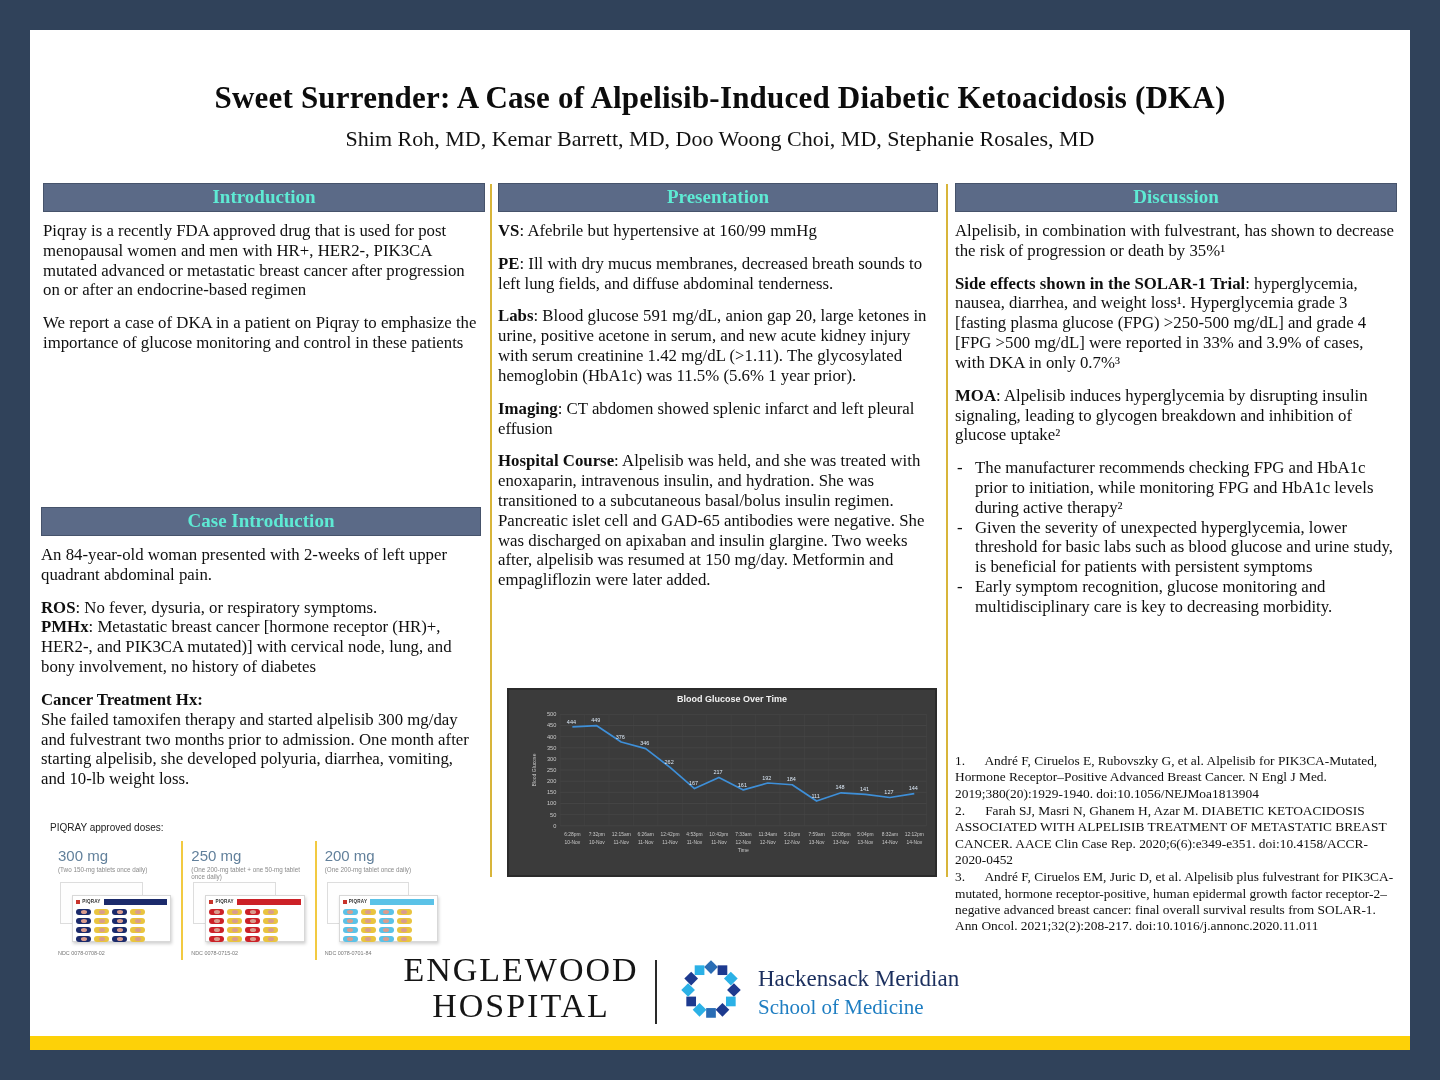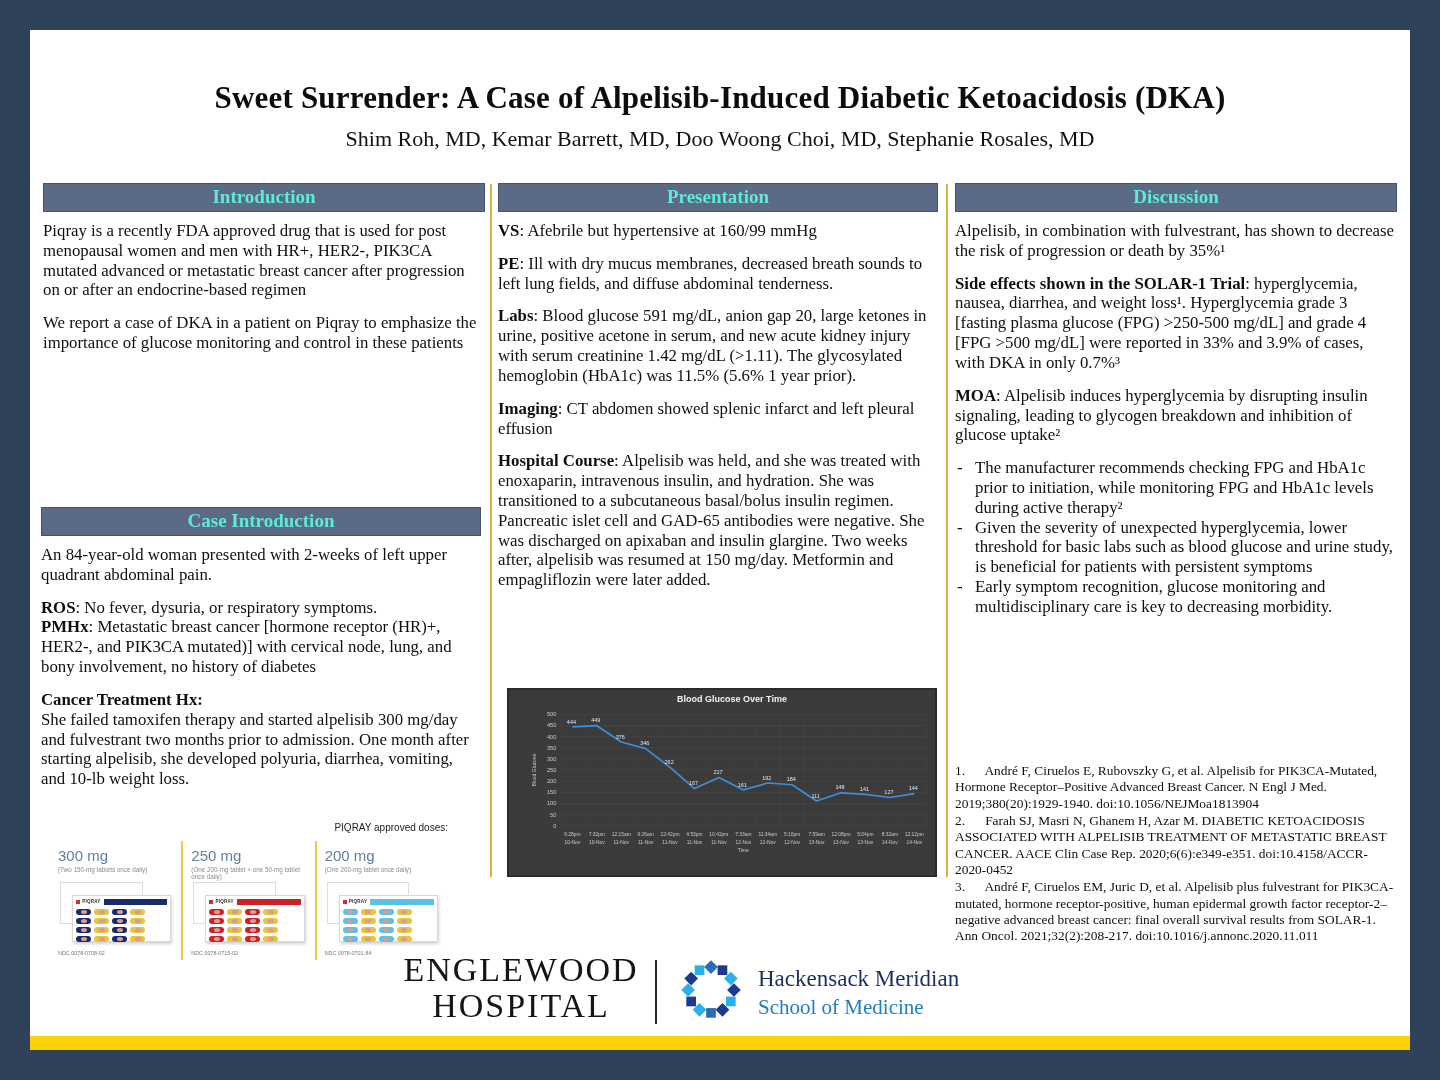--- a/index.html
+++ b/index.html
@@ -24,24 +24,24 @@
   .bullet::before{content:"-";flex:0 0 18px;padding-left:2px;}
   .vsep{position:absolute;width:2px;background:#d8b53a;}
   
   .chart{position:absolute;left:507px;top:688px;width:430px;height:189px;
     background:var(--chart-bg,#3b3b3b);border:2px solid #2b2b2b;box-sizing:border-box;
     font-family:"Liberation Sans", sans-serif;padding-left:20px;}
   .chart-title{color:#f2f2f2;font-size:9px;font-weight:bold;text-align:center;padding-top:4px;}
   .chart svg{display:block;width:100%;height:168px;}
   
   .ref-item{font-size:13.4px;line-height:1.22;color:#0f0f0f;white-space:pre-wrap;margin:0 0 1px;}
-  .refs .body-txt{margin-top:10px;}
+  .refs .body-txt{margin-top:0;}
   
   .piq{position:absolute;left:50px;top:822px;width:398px;font-family:"Liberation Sans", sans-serif;}
-  .piq-label{font-size:10px;color:#222;margin-bottom:8px;text-align:right;}
+  .piq-label{font-size:10px;color:#222;margin-bottom:8px;}
   .piq-row{display:flex;}
   .piq-panel{flex:1 1 0;padding:6px 8px 4px;position:relative;}
   .piq-panel + .piq-panel{border-left:2px solid #f2ca41;}
   .dose{font-size:15px;color:#62809b;margin-bottom:2px;}
   .dose-sub{font-size:6.3px;color:#8a8a8a;height:14px;line-height:1.15;}
   .pack{position:relative;height:62px;margin-top:2px;}
   .card-back{position:absolute;left:2px;top:0;width:70%;height:64%;background:#fefefe;border:1px solid #ddd;}
   .card-front{position:absolute;right:2px;bottom:2px;width:86%;height:76%;background:#fff;border:1px solid #d8d8d8;
     box-shadow:1px 2px 3px rgba(0,0,0,.18);padding:2px 3px;box-sizing:border-box;}
   .pk-head{display:flex;align-items:center;height:8px;}

